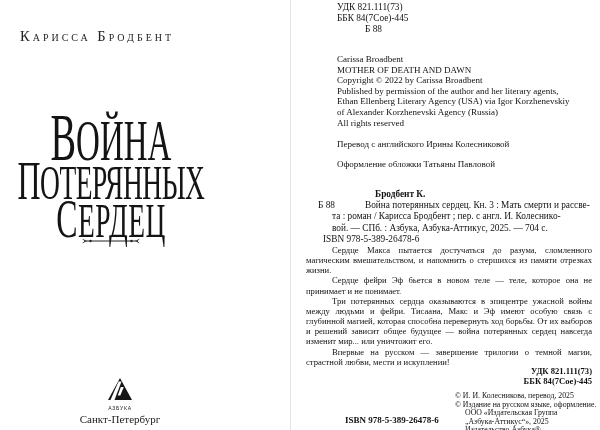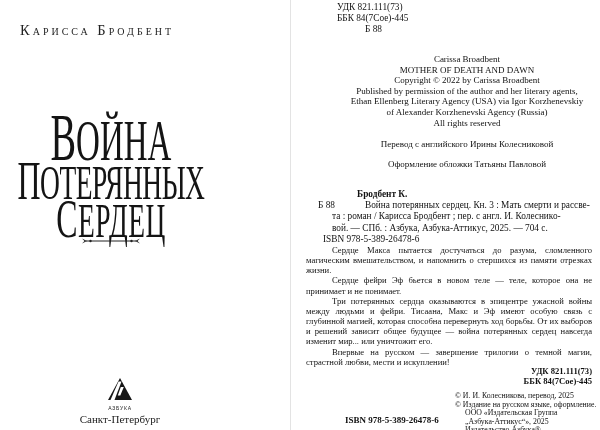--- a/index.html
+++ b/index.html
@@ -10,21 +10,21 @@
     -webkit-font-smoothing:antialiased;
   }
   
   .page{position:absolute;top:0;height:430px;}
   .page-left{left:0;width:290px;}
   .page-right{left:291px;width:309px;}
   .divider{position:absolute;left:290px;top:0;width:1px;height:430px;background:#e3e3e3;}
 
   
   .lp-author{
-    position:absolute;left:20px;top:22px;
+    position:absolute;left:20px;top:28px;
     font-variant:small-caps;font-size:14.5px;letter-spacing:3px;color:#222;
     white-space:nowrap;
   }
   .lp-title{position:absolute;left:0;top:0;width:222px;text-align:center;color:#141414;}
   .lp-title .tl{
     position:absolute;left:0;width:100%;line-height:1;
     text-transform:uppercase;transform-origin:50% 0;
     font-family:"Liberation Serif", serif;font-weight:normal;
     white-space:nowrap;
   }
@@ -47,35 +47,35 @@
     position:absolute;left:40px;top:413px;width:160px;text-align:center;
     font-size:11px;color:#1c1c1c;
   }
 
   
   .rp-codes{
     position:absolute;left:337px;top:2px;font-size:9.3px;line-height:11px;color:#111;
   }
   .rp-codes .code-indent{margin-left:28px;}
   .rp-cblock{
-    position:absolute;left:337px;top:54px;width:260px;text-align:center;
+    position:absolute;left:337px;top:54px;width:260px;
     font-size:9px;line-height:10.6px;color:#111;
   }
   .rp-credit{
-    position:absolute;left:337px;width:260px;text-align:center;font-size:9px;color:#111;
+    position:absolute;left:337px;width:260px;font-size:9px;color:#111;
     white-space:nowrap;
   }
   .rp-credit1{top:139px;}
   .rp-credit2{top:159px;}
 
   .rp-record{
     position:absolute;left:308px;top:189px;width:284px;
     font-size:9.3px;line-height:11.2px;color:#111;
   }
-  .rp-record .rec-head{margin-left:49px;font-weight:bold;}
+  .rp-record .rec-head{margin-left:67px;font-weight:bold;}
   .rp-record .rec-first{position:relative;padding-left:57px;}
   .rp-record .rec-code{position:absolute;left:10px;top:0;}
   .rp-record .rec-cont{margin-left:24px;}
   .rp-record .rec-isbn{margin-left:15px;}
 
   .rp-annotation{
     position:absolute;left:306px;top:245px;width:286px;
     font-size:8.6px;line-height:10.15px;color:#111;text-align:justify;
   }
   .rp-annotation p{margin:0;text-indent:26px;}

